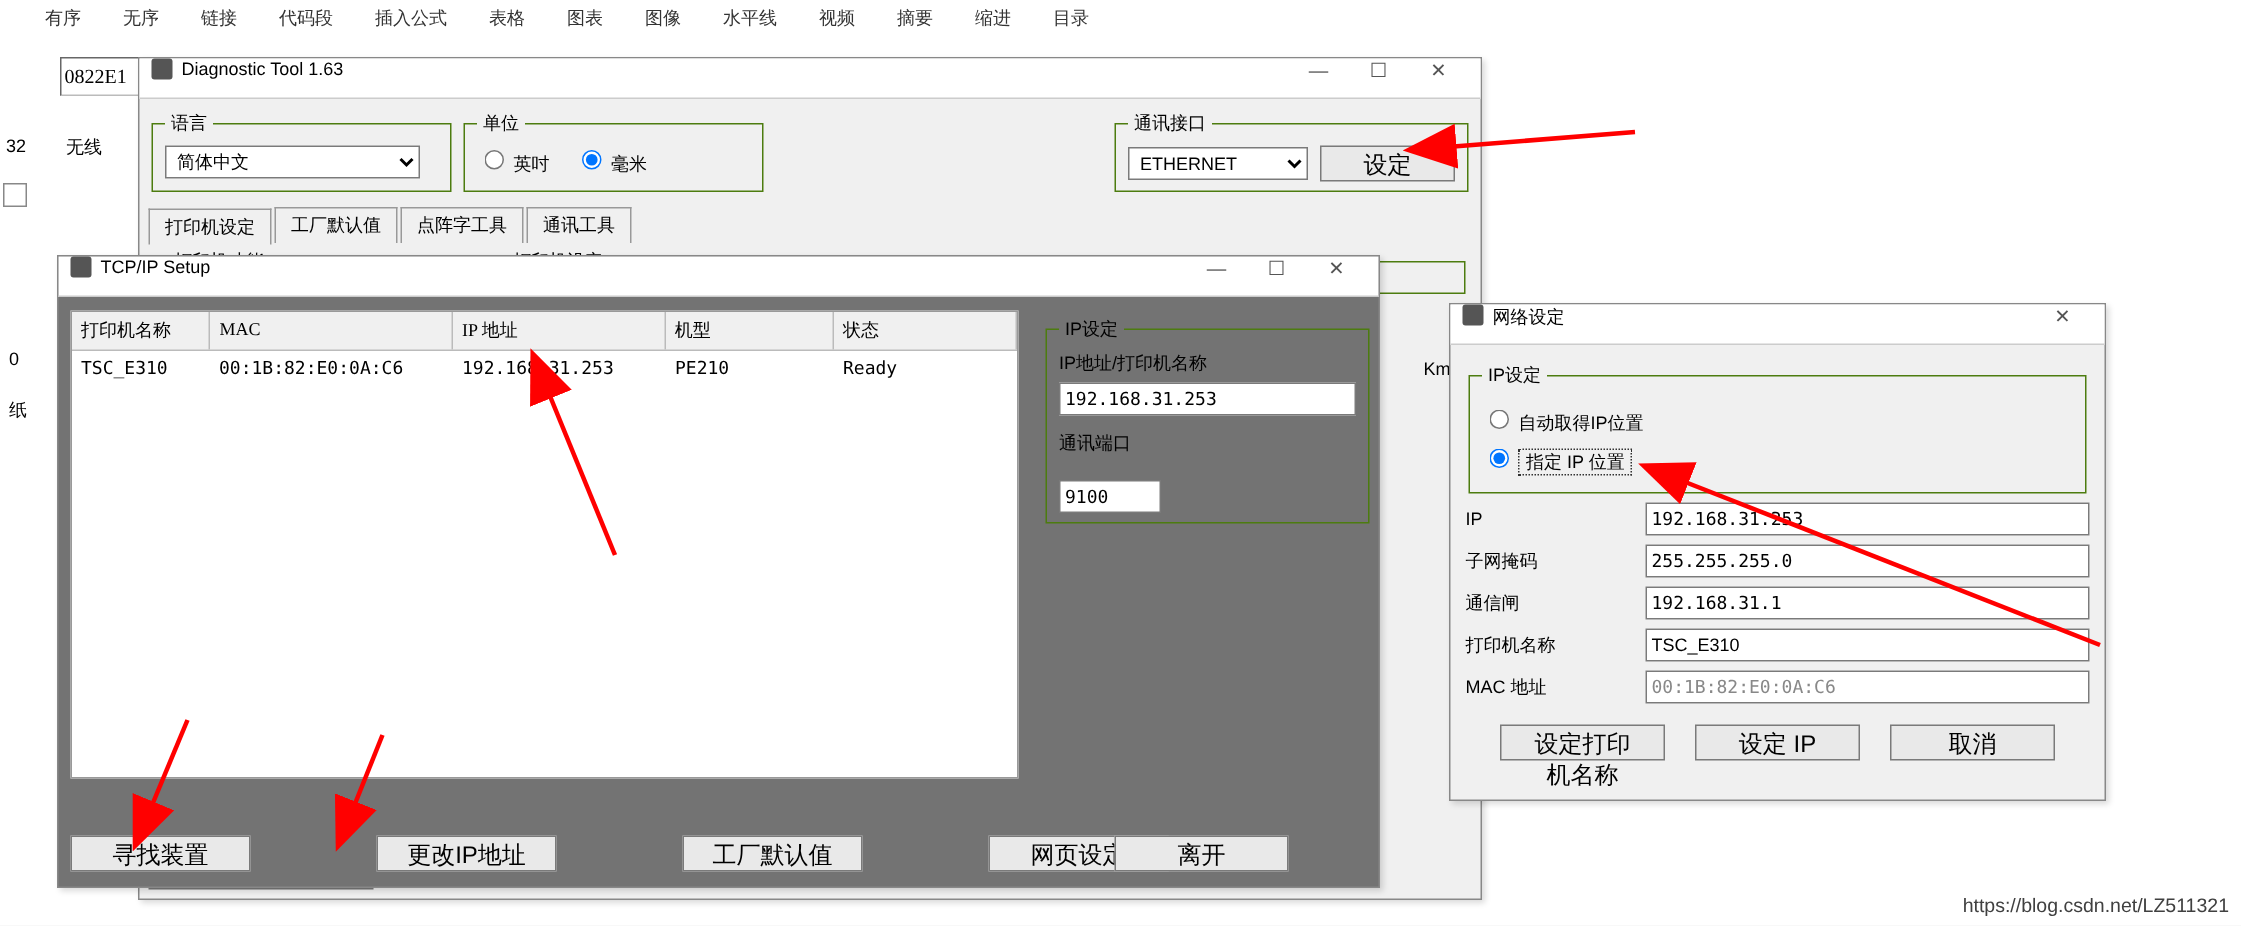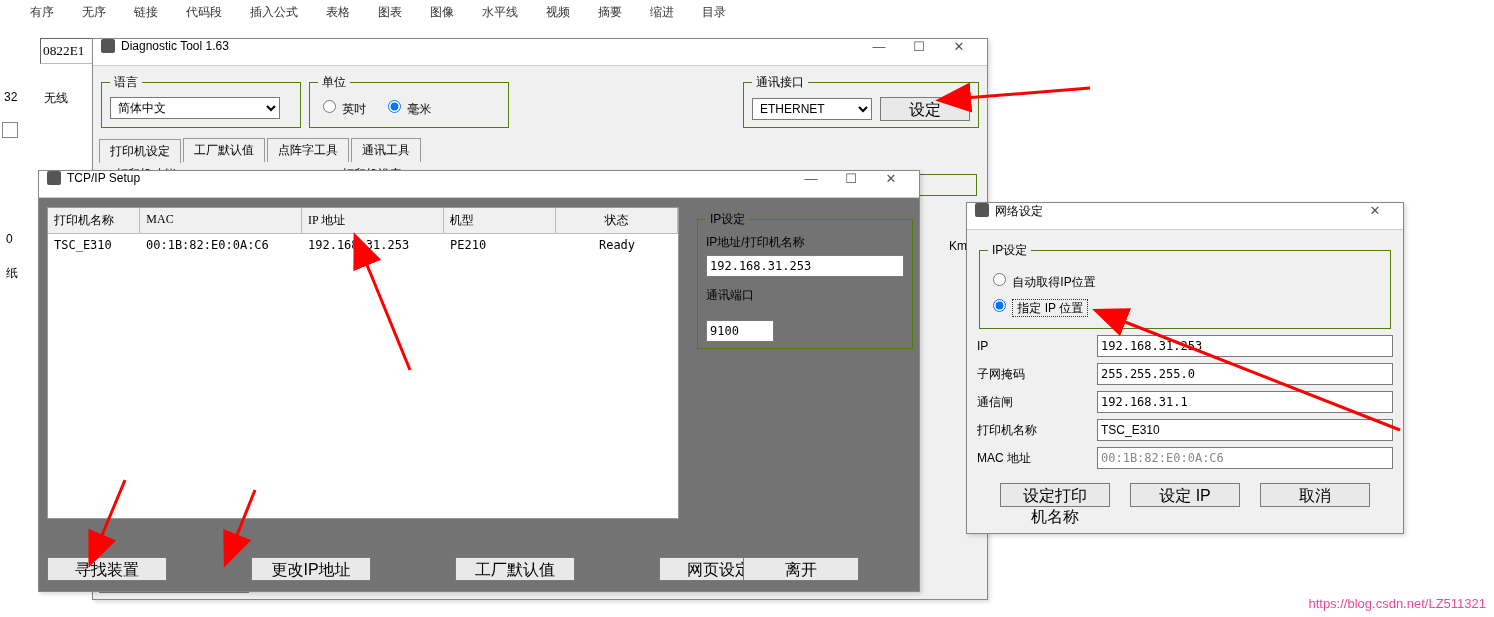--- a/index.html
+++ b/index.html
@@ -33,40 +33,40 @@
 #win-diag .conn{margin-left:auto;display:flex;align-items:center;gap:8px}
 #win-diag .bottom-row{position:absolute;bottom:6px;left:6px;right:6px;display:flex;align-items:center;gap:30px}
 
 
 #win-tcp{left:38px;top:170px;width:880px;height:420px;background:#737373}
 #win-tcp .list{position:absolute;left:8px;top:36px;width:630px;height:310px;border:1px solid #999;background:#fff;font-family:SimSun,monospace}
 #win-tcp .list-head{display:flex;background:#f0f0f0;border-bottom:1px solid #bbb}
 #win-tcp .list-head span{border-right:1px solid #bbb;padding:4px 6px;font-family:SimSun}
 #win-tcp .list-row{display:flex}
 #win-tcp .list-row span{padding:4px 6px}
-.c0{width:80px}.c1{width:150px}.c2{width:130px}.c3{width:100px}.c4{width:110px;text-align:center;padding-right:16px}
+.c0{width:80px}.c1{width:150px}.c2{width:130px}.c3{width:100px}.c4{width:110px;text-align:left;padding-right:16px}
 #win-tcp .side{position:absolute;right:8px;top:36px;width:218px}
 #win-tcp .btnrow{position:absolute;left:8px;bottom:10px;display:flex;gap:84px}
 #win-tcp .btnrow button{width:120px}
 #win-tcp .leave{position:absolute;right:60px;bottom:10px;width:116px}
 
 
 #win-net{left:966px;top:202px;width:436px;height:330px;background:#f0f0f0}
 #win-net .body{padding:8px}
 #win-net .formrow{display:flex;align-items:center;margin:6px 2px}
 #win-net .formrow label{width:120px}
 #win-net .formrow input{flex:1}
 #win-net .btns{display:flex;gap:20px;justify-content:center;margin-top:14px}
 #win-net .btns button{width:110px}
 .radio-line{display:block;margin:5px 0}
 .boxed-radio{border:1px dotted #333;padding:1px 4px}
 
 
 svg.arrows{position:absolute;left:0;top:0;pointer-events:none}
-.watermark{position:absolute;right:8px;bottom:6px;color:#ec4899;font-size:13px}
+.watermark{position:absolute;right:8px;bottom:6px;color:#404040;font-size:13px}
 </style>
 </head>
 <body>
 
 <div class="topmenu">
   <span>有序</span>
     <span>无序</span>
     <span>链接</span>
     <span>代码段</span>
     <span>插入公式</span>

